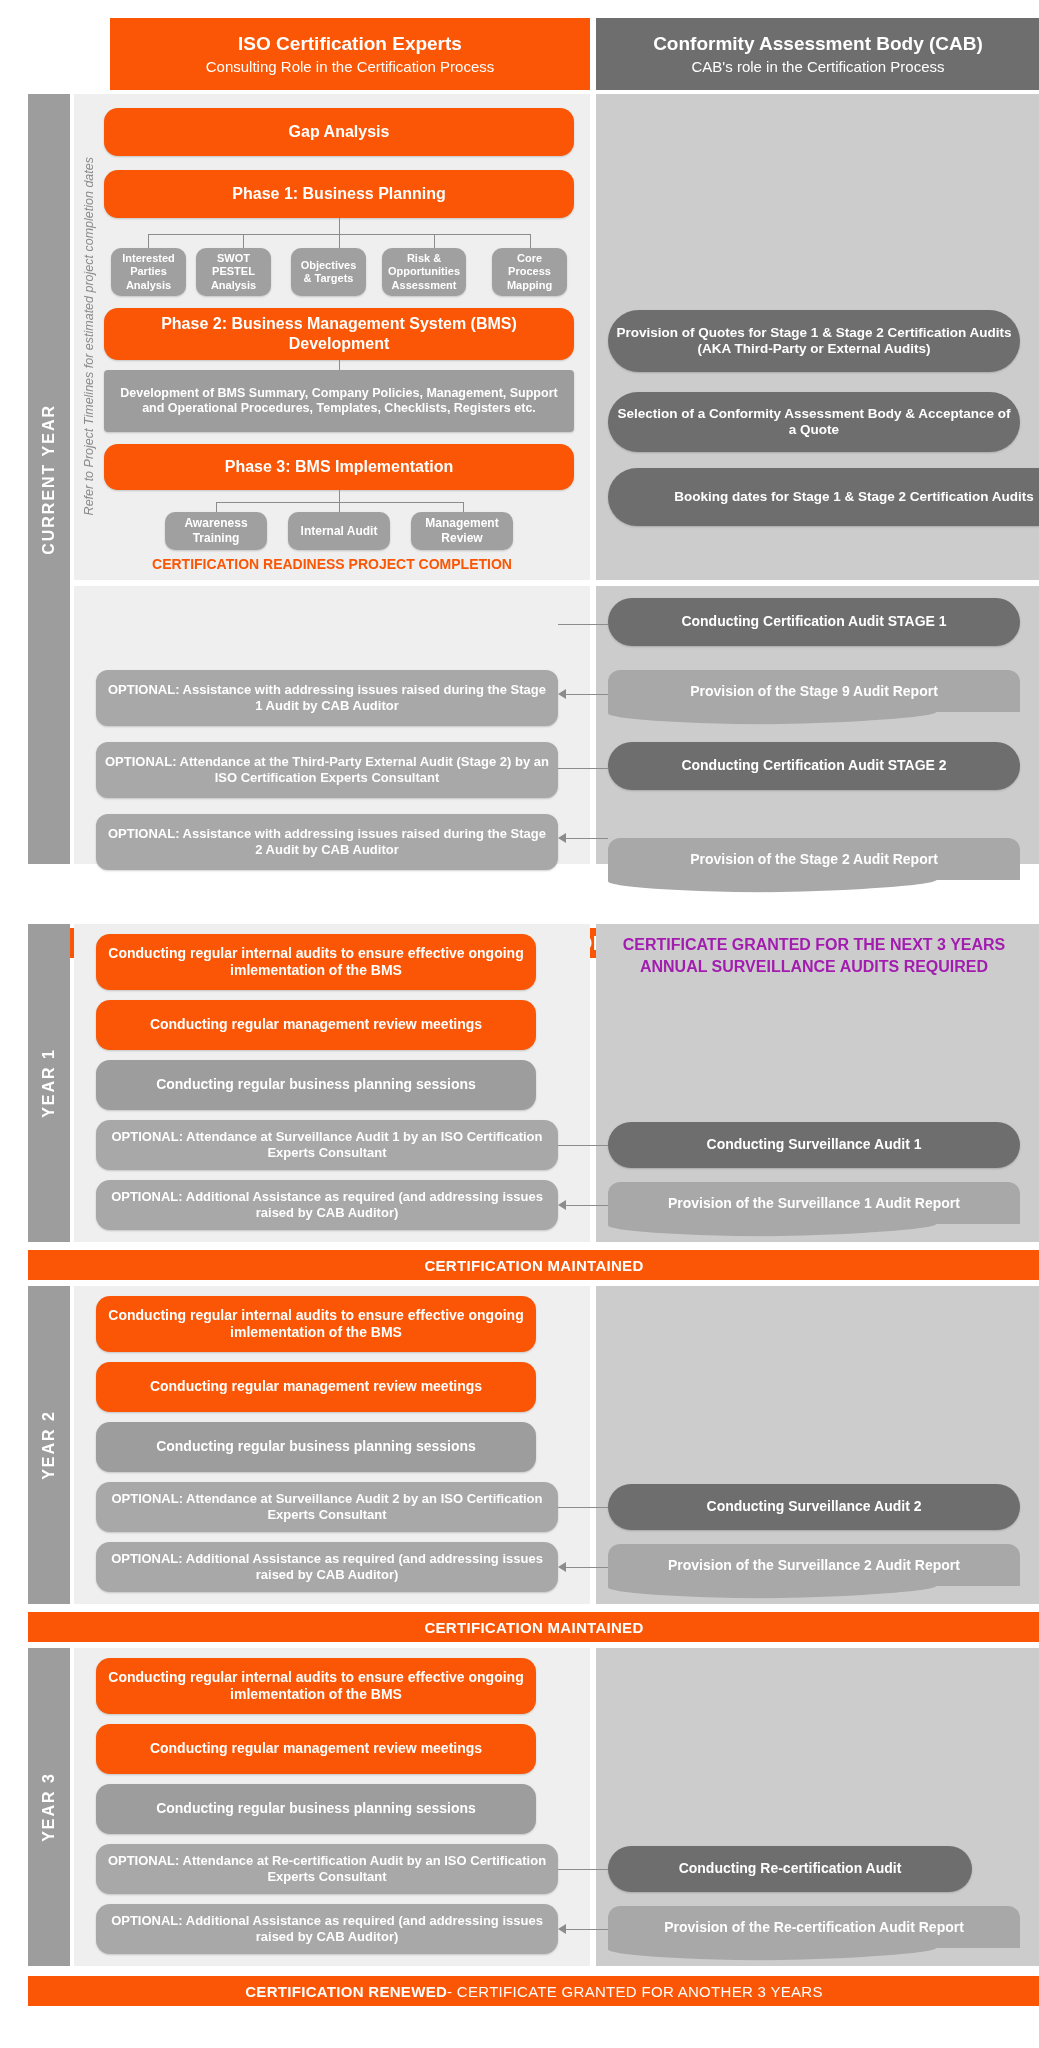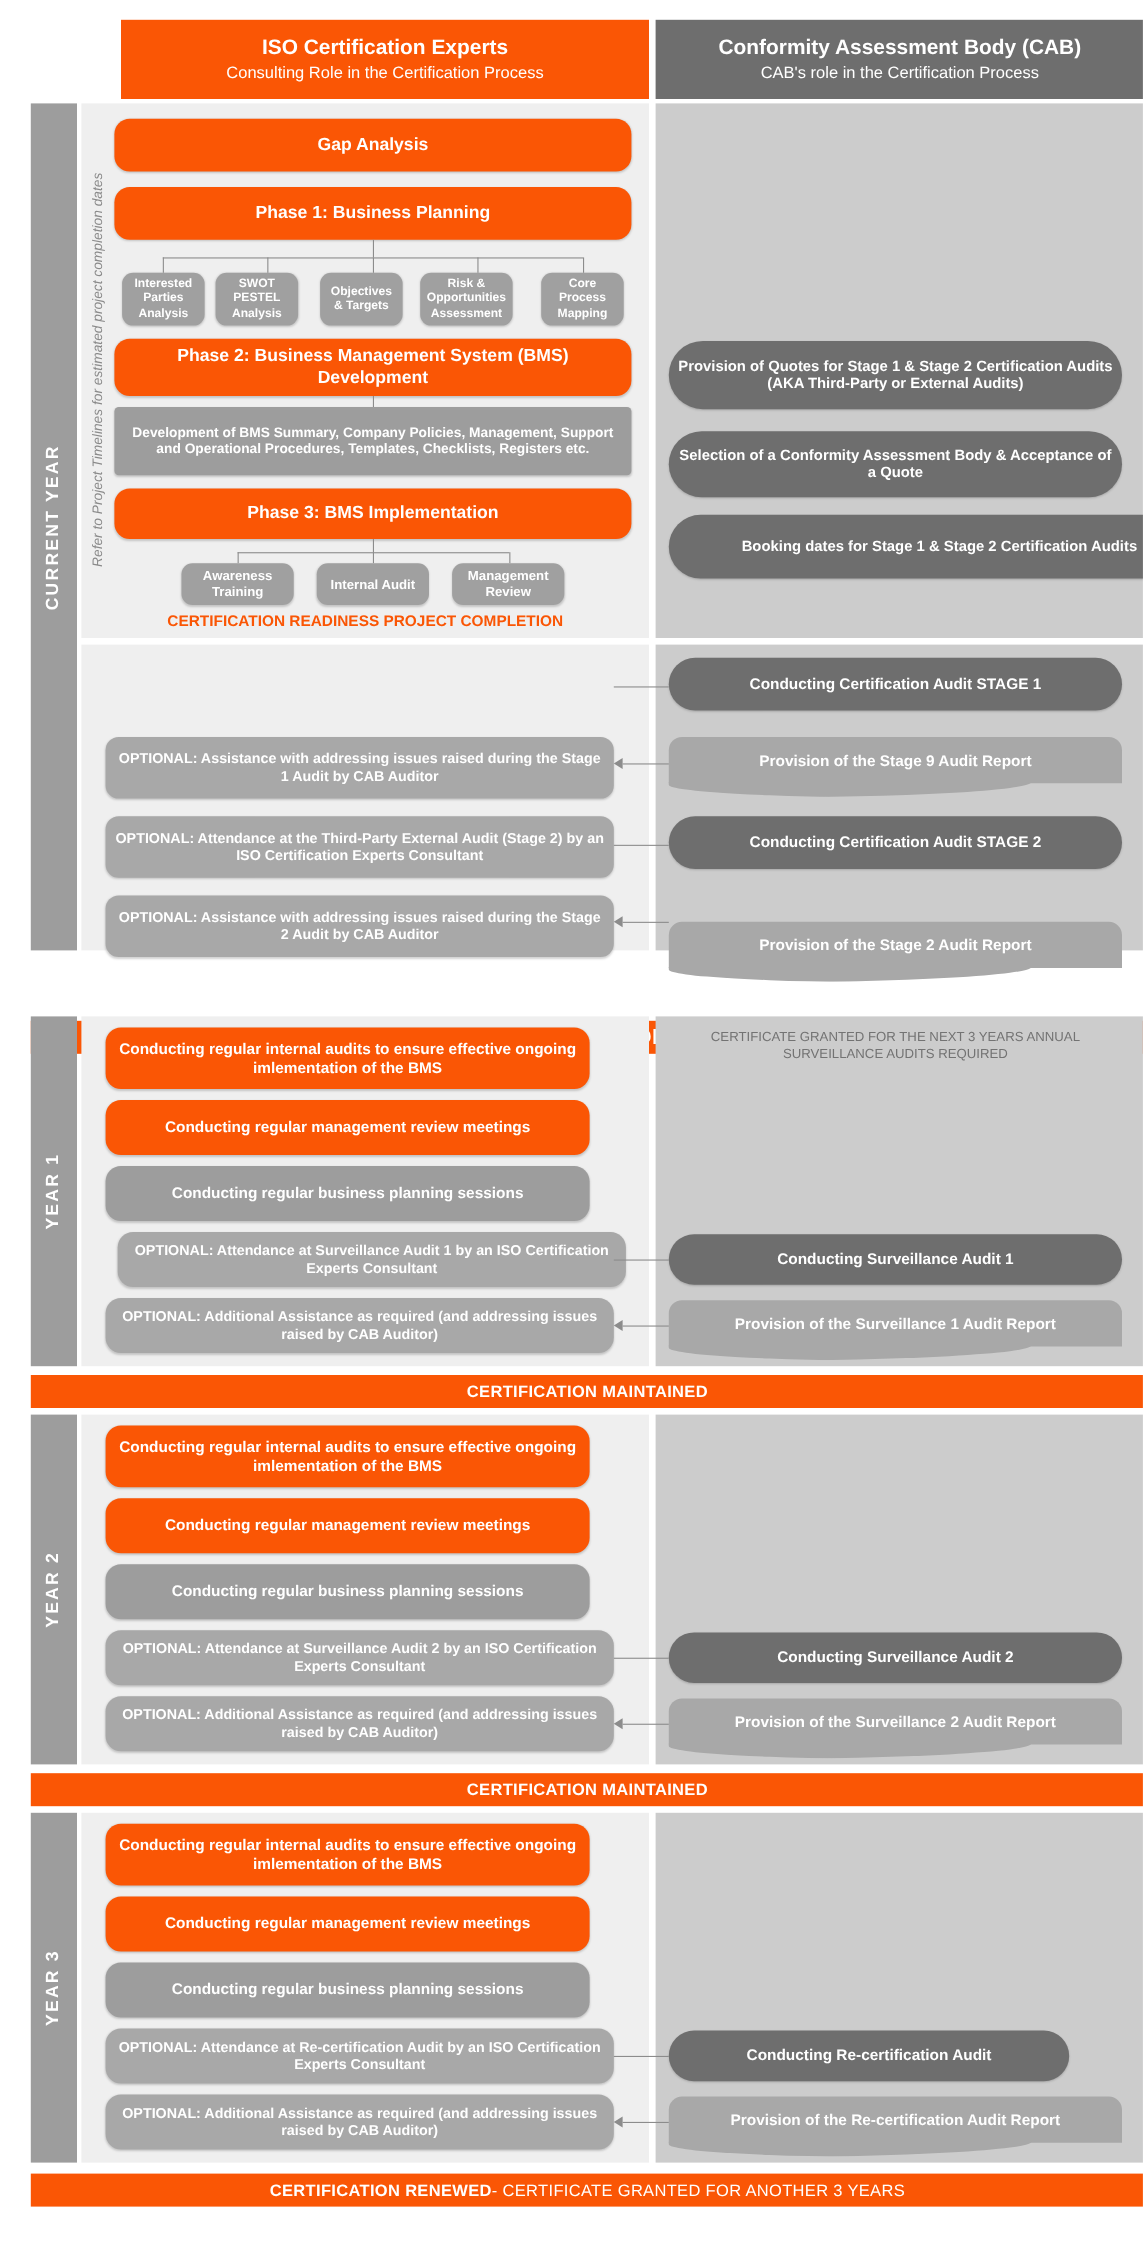--- a/index.html
+++ b/index.html
@@ -100,21 +100,21 @@
     border-radius:12px 12px 0 0;
   }
   .ribbon::after{
     content:""; position:absolute; left:0; right:0; bottom:-13px; height:14px;
     background:#a8a8a8;
     border-radius:0 0 60% 60% / 0 0 100% 100%;
     clip-path: ellipse(62% 100% at 18% 0%);
   }
 
   .cert-note{
-    position:absolute; color:#737373; font-weight:normal; font-size:12px;
+    position:absolute; color:#a21caf; font-weight:bold; font-size:16px;
     text-align:center; line-height:1.35;
   }
   .readiness{
     position:absolute; color:#FA5605; font-weight:bold; font-size:14px;
     text-align:center; width:100%;
   }
 </style>
 </head>
 <body>
 
@@ -206,21 +206,21 @@
 
   <div class="rail" style="left:28px; top:924px; width:42px; height:318px;">
     <span>YEAR 1</span>
   </div>
   <div class="panel-left" style="left:74px; top:924px; width:516px; height:318px;"></div>
   <div class="panel-right" style="left:596px; top:924px; width:444px; height:318px;"></div>
 
   <div class="pill orange" style="position:absolute; left:96px; top:934px; width:440px; height:56px; font-size:14px;">Conducting regular internal audits to ensure effective ongoing imlementation of the BMS</div>
   <div class="pill orange" style="position:absolute; left:96px; top:1000px; width:440px; height:50px; font-size:14px;">Conducting regular management review meetings</div>
   <div class="pill gray" style="position:absolute; left:96px; top:1060px; width:440px; height:50px; font-size:14px;">Conducting regular business planning sessions</div>
-  <div class="pill midgray" style="position:absolute; left:96px; top:1120px; width:462px; height:50px; font-size:13px;margin-left:11px;">OPTIONAL: Attendance at Surveillance Audit 1 by an ISO Certification Experts Consultant</div>
+  <div class="pill midgray" style="position:absolute; left:96px; top:1120px; width:462px; height:50px; font-size:13px;">OPTIONAL: Attendance at Surveillance Audit 1 by an ISO Certification Experts Consultant</div>
   <div class="pill midgray" style="position:absolute; left:96px; top:1180px; width:462px; height:50px; font-size:13px;">OPTIONAL: Additional Assistance as required (and addressing issues raised by CAB Auditor)</div>
 
   <div class="cert-note" style="left:608px; top:934px; width:412px;">CERTIFICATE GRANTED FOR THE NEXT 3 YEARS ANNUAL SURVEILLANCE AUDITS REQUIRED</div>
 
   <div class="pill darkgray" style="position:absolute; left:608px; top:1122px; width:412px; height:46px; font-size:14px;">Conducting Surveillance Audit 1</div>
   <div class="ribbon" style="left:608px; top:1182px; width:412px; height:42px;">
     <span>Provision of the Surveillance 1 Audit Report</span>
   </div>
   <div class="hline" style="left:558px; top:1145px; width:50px;"></div>
   <div class="hline" style="left:566px; top:1205px; width:42px;"></div>

